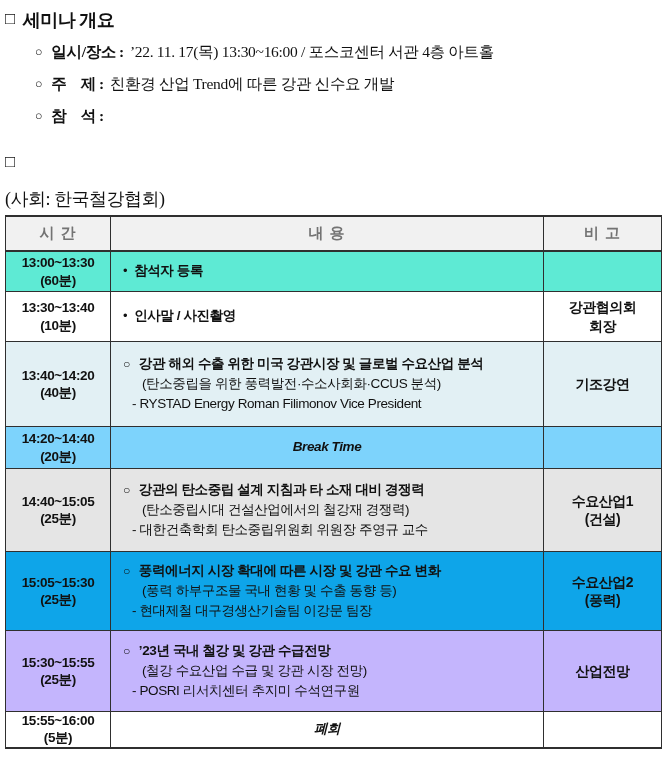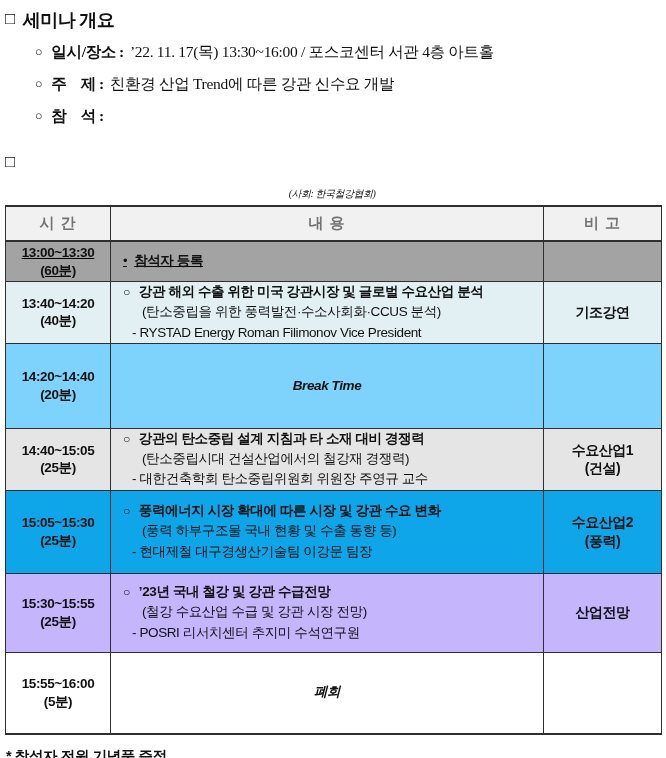--- a/index.html
+++ b/index.html
@@ -20,22 +20,22 @@
   .info-item{
     display:flex;align-items:baseline;
     font-size:15.5px;margin-bottom:11px;letter-spacing:-0.3px;color:#111;
   }
   .circle-glyph{font-size:12.5px;margin-right:9px;position:relative;top:-1px;}
   .info-label{font-weight:bold;white-space:pre;}
   .info-colon{font-weight:bold;margin:0 6px 0 3px;}
   .info-value{white-space:pre;}
   .sec2{margin-top:26px;}
   .host-note{
-    text-align:center;font-size:10px;color:#111;
-    margin:14px 2px 4px 0;letter-spacing:-0.5px;font-style:italic;
+    text-align:left;font-size:18px;color:#111;
+    margin:14px 2px 4px 0;letter-spacing:-0.5px;
   }
   
   table.program{
     width:656px;table-layout:fixed;border-collapse:collapse;
     font-family:"Liberation Sans","DejaVu Sans",sans-serif;
     border-top:2.2px solid #2f2f2f;border-bottom:2.2px solid #2f2f2f;
     border-left:1.4px solid #2f2f2f;border-right:1.4px solid #2f2f2f;
   }
   col.c-time{width:105px;} col.c-content{width:433px;} col.c-note{width:118px;}
   table.program th{
@@ -116,33 +116,49 @@
         <col class="c-note">
       </colgroup>
     <thead>
       <tr>
         <th>시 간</th>
         <th>내 용</th>
         <th>비 고</th>
       </tr>
     </thead>
     <tbody>
-        <tr style="background: #a3a3a3; text-decoration: underline;">
+        <tr style="background: #5eead4;">
           <td class="time-cell">
             <div>13:00~13:30</div>
             <div>(60분)</div>
           </td>
           <td class="content-cell">
             <div class="c-line bold">
               <span class="bullet">•</span>
               <span class="t">참석자 등록</span>
             </div>
           </td>
           <td class="note-cell"></td>
         </tr>
+        <tr style="background: rgb(255, 255, 255);">
+          <td class="time-cell">
+            <div>13:30~13:40</div>
+            <div>(10분)</div>
+          </td>
+          <td class="content-cell">
+            <div class="c-line bold">
+              <span class="bullet">•</span>
+              <span class="t">인사말 / 사진촬영</span>
+            </div>
+          </td>
+          <td class="note-cell">
+            <div>강관협의회</div>
+            <div>회장</div>
+          </td>
+        </tr>
         <tr style="background: rgb(226, 240, 244);">
           <td class="time-cell">
             <div>13:40~14:20</div>
             <div>(40분)</div>
           </td>
           <td class="content-cell">
             <div class="c-line bold">
               <span class="marker">○</span>
               <span class="t">강관 해외 수출 위한 미국 강관시장 및 글로벌 수요산업 분석</span>
             </div>

